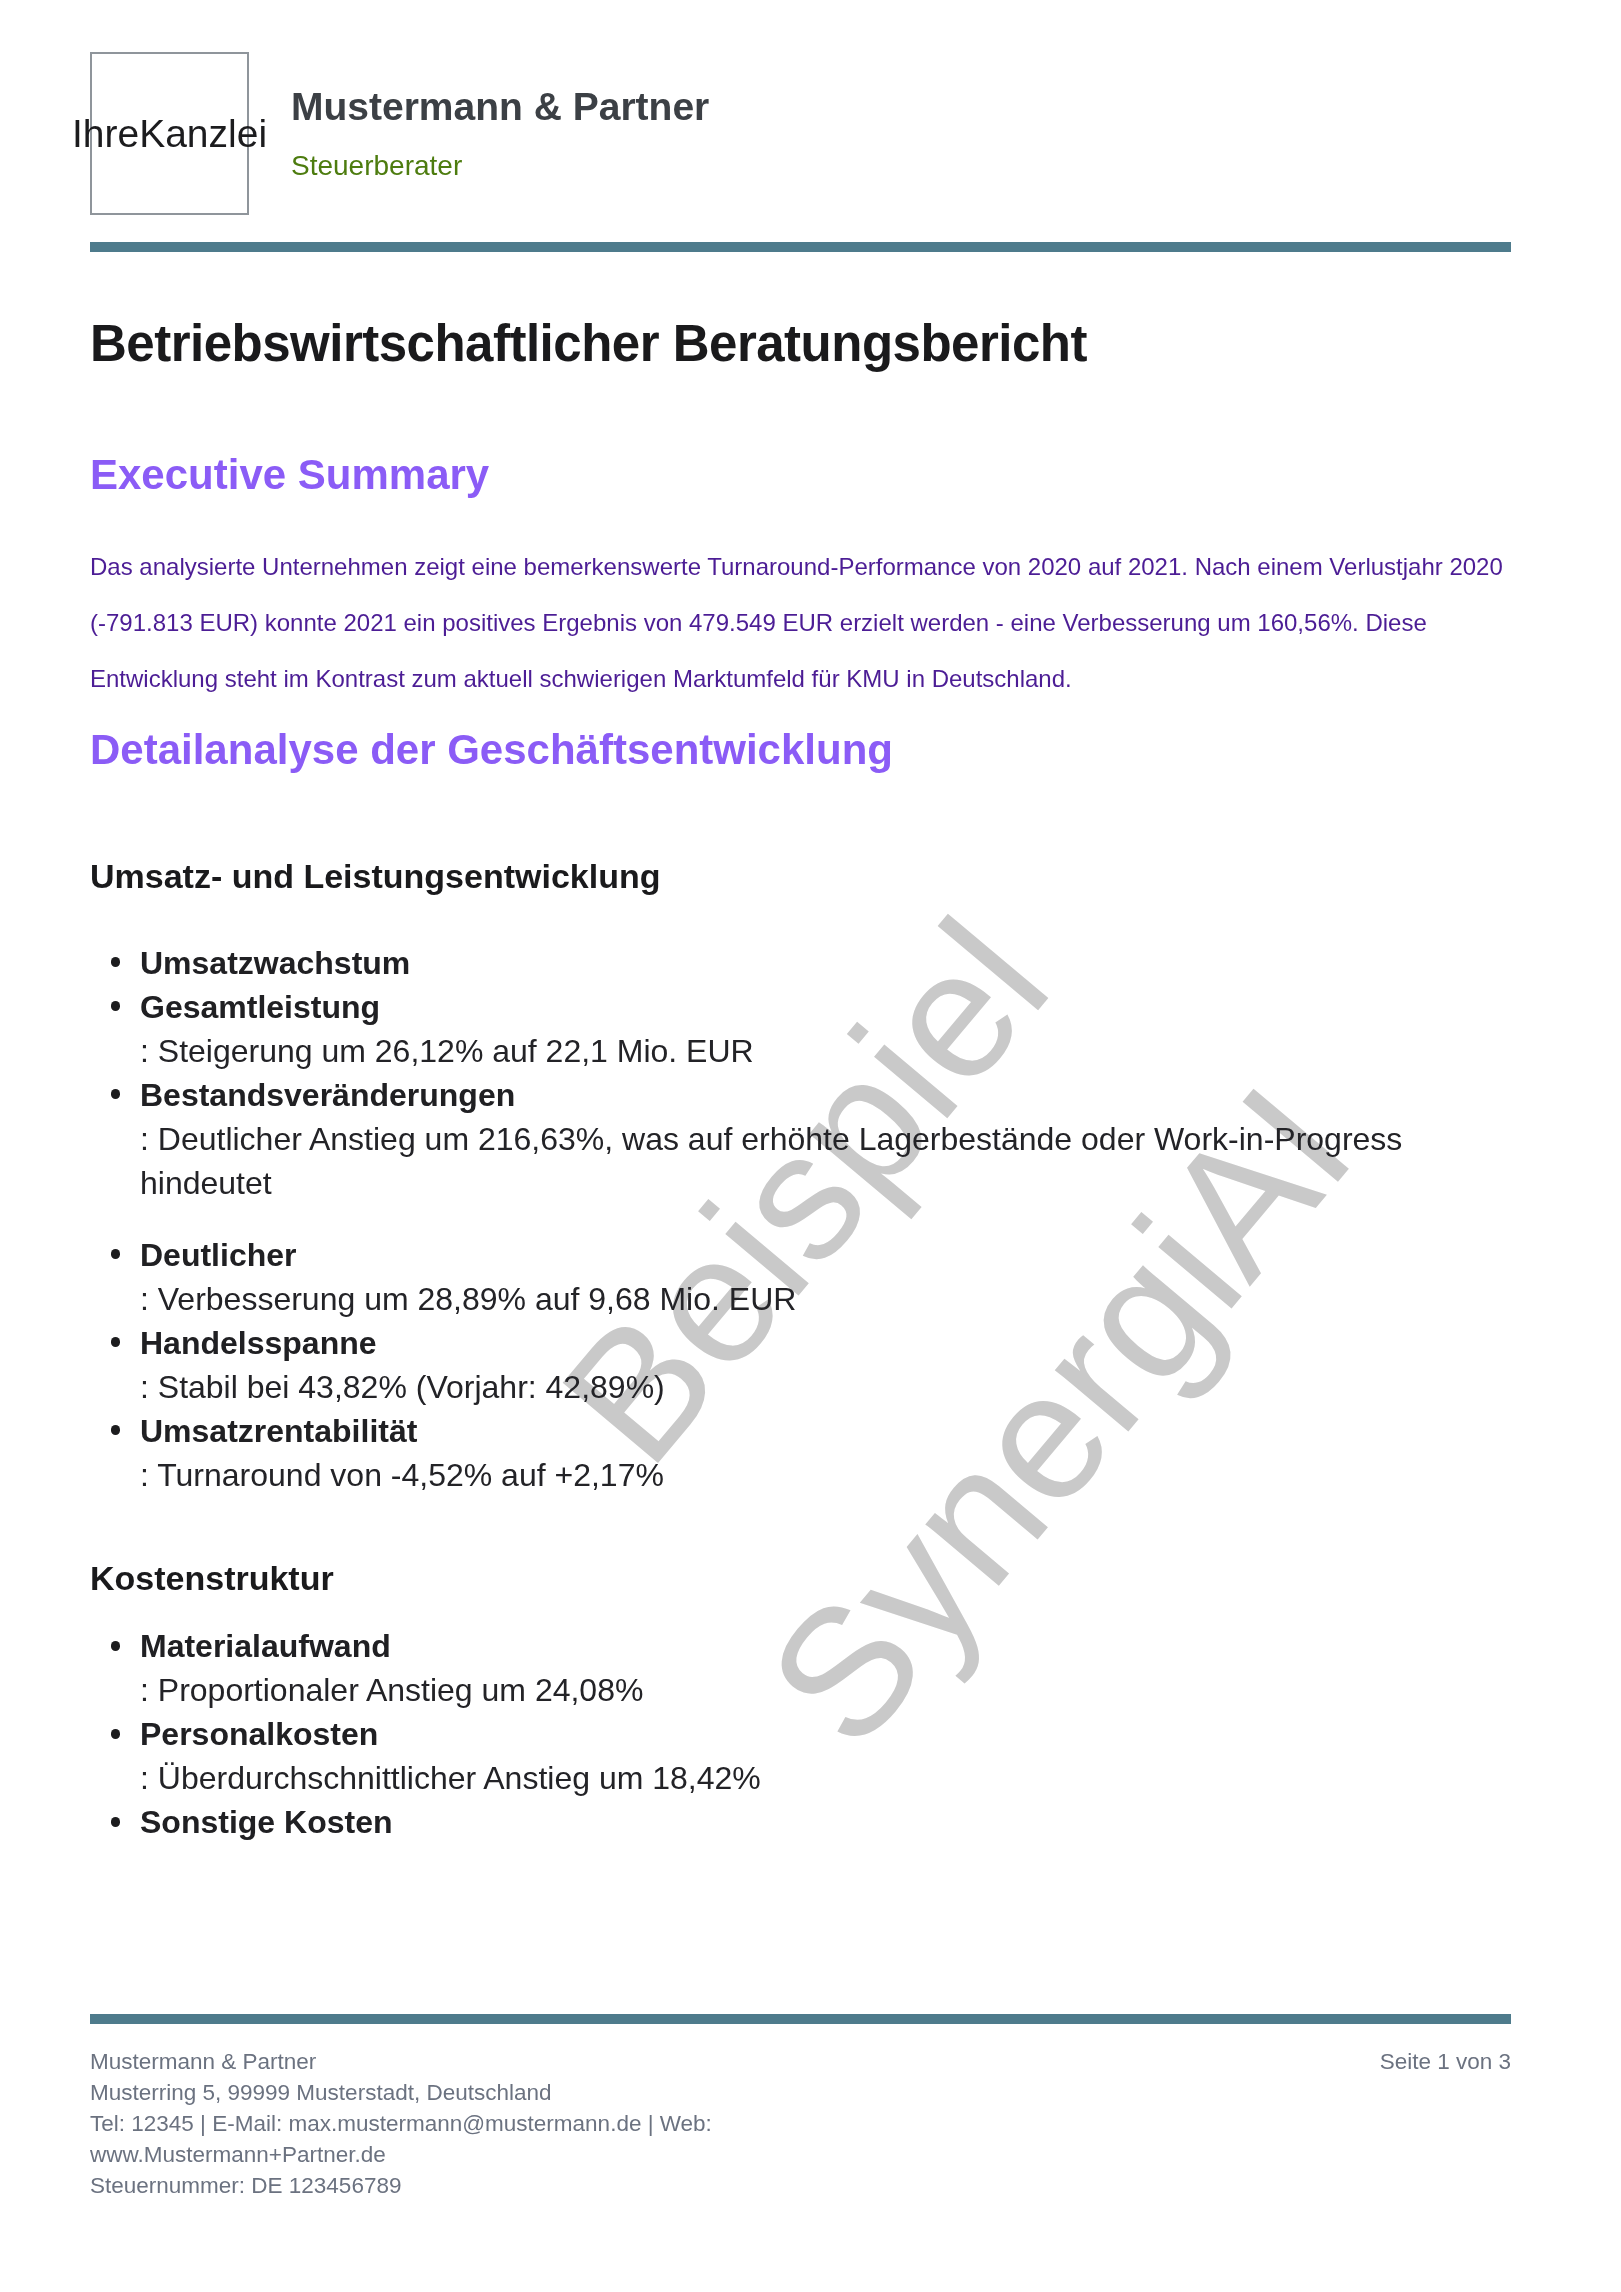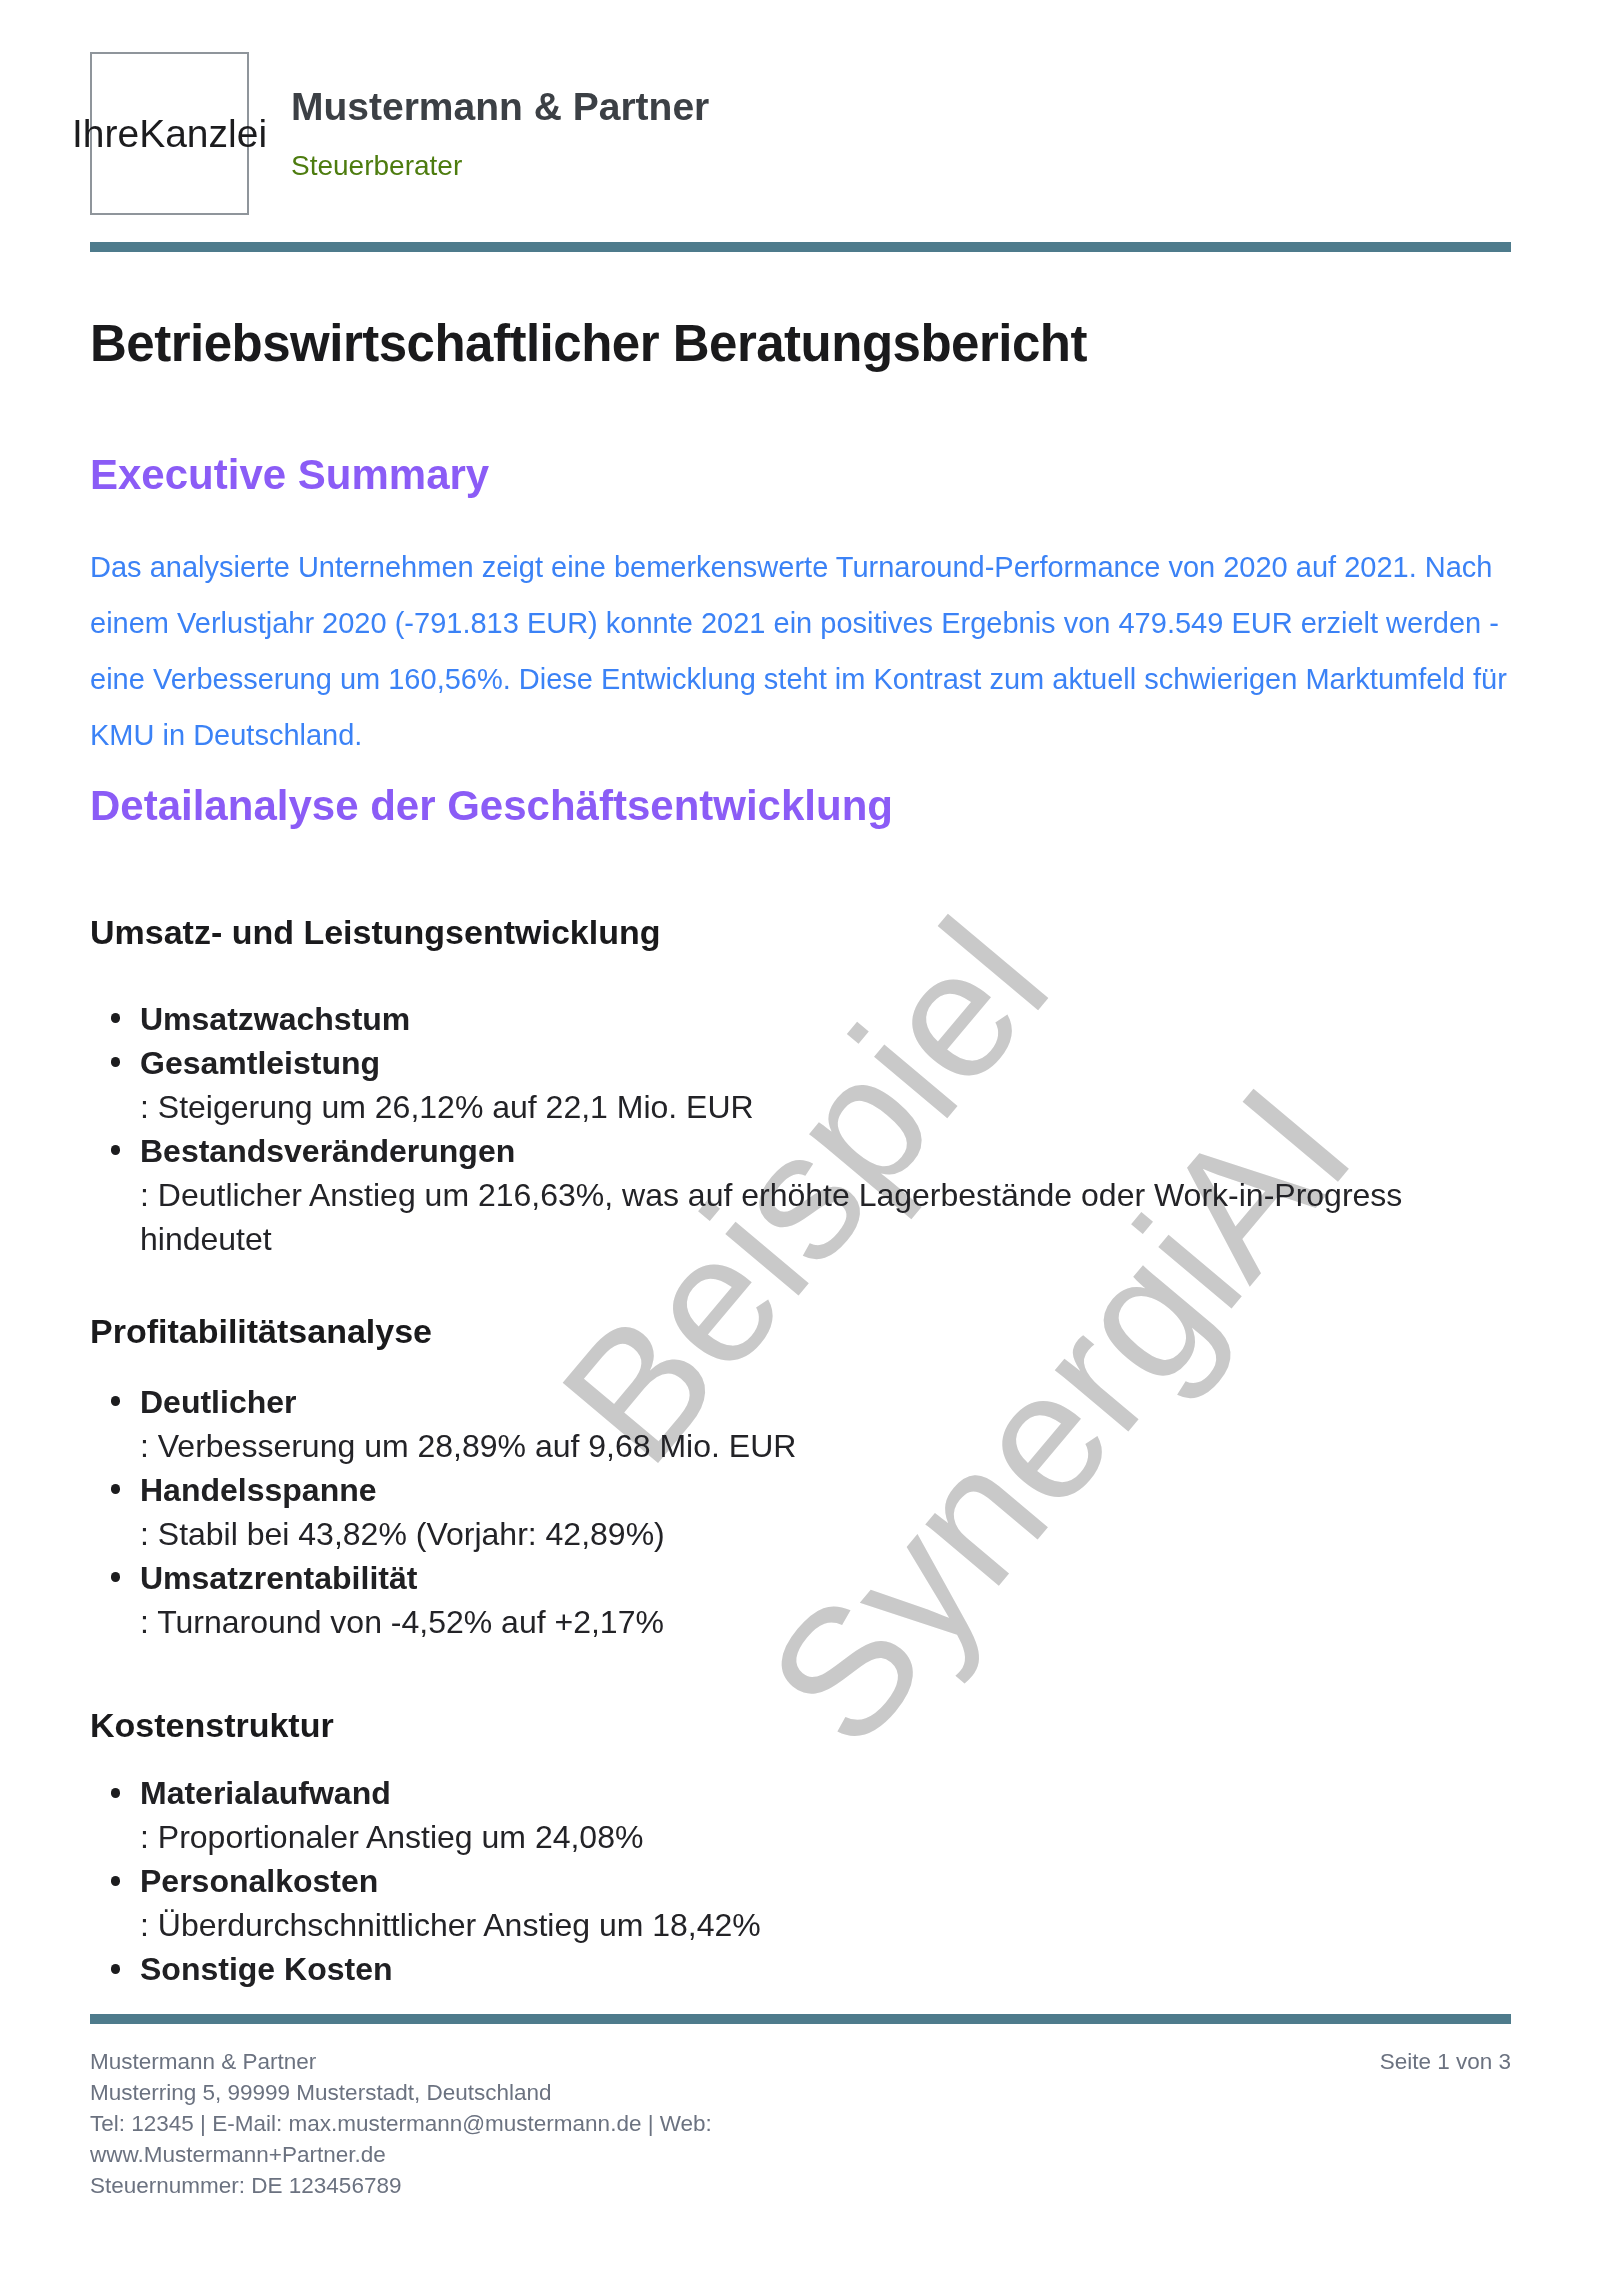--- a/index.html
+++ b/index.html
@@ -34,21 +34,21 @@
     flex:0 0 auto;
   }
   .firm { margin-left:42px; padding-top:33px; }
   .firm-name { font-size:39px; font-weight:700; color:#3c4045; }
   .firm-sub  { margin-top:20.6px; font-size:28px; color:#4d7c0f; }
   .rule { height:9.8px; background:var(--accent,#4e7b8c); }
   .top-rule { margin-top:27.4px; }
   h1 { margin-top:62px; font-size:51px; line-height:59px; font-weight:700; color:#1a1a1c; letter-spacing:-0.5px; }
   h2 { margin-top:77px; font-size:42px; line-height:49px; font-weight:700; color:#8b5cf6; }
   h2.h2-detail { margin-top:17.6px; }
-  p.summary { margin-top:40px; font-size:29px; line-height:56px; max-width:1426px; color:#3b82f6; }
+  p.summary { margin-top:40px; font-size:24px; line-height:56px; max-width:1426px; color:#4c1d95; }
   h3 { font-size:34px; line-height:41px; font-weight:700; color:#1a1a1c; }
   h3.h3-a { margin-top:82px; }
   h3.h3-b { margin-top:50px; }
   h3.h3-c { margin-top:61px; }
   ul { list-style:none; }
   ul.l1 { margin-top:44px; }
   ul.l2 { margin-top:28px; }
   ul.l3 { margin-top:25.5px; }
   li { position:relative; padding-left:50px; font-size:32px; line-height:44px; }
   li::before {
@@ -103,21 +103,20 @@
       <li>
         <span class="term">Gesamtleistung</span>
         <span class="desc">: Steigerung um 26,12% auf 22,1 Mio. EUR</span>
       </li>
       <li>
         <span class="term">Bestandsveränderungen</span>
         <span class="desc">: Deutlicher Anstieg um 216,63%, was auf erhöhte Lagerbestände oder Work-in-Progress hindeutet</span>
       </li>
     </ul>
 
-    <h3 class="h3-b">Profitabilitätsanalyse</h3>
     <ul class="l2">
       <li>
         <span class="term">Deutlicher</span>
         <span class="desc">: Verbesserung um 28,89% auf 9,68 Mio. EUR</span>
       </li>
       <li>
         <span class="term">Handelsspanne</span>
         <span class="desc">: Stabil bei 43,82% (Vorjahr: 42,89%)</span>
       </li>
       <li>

